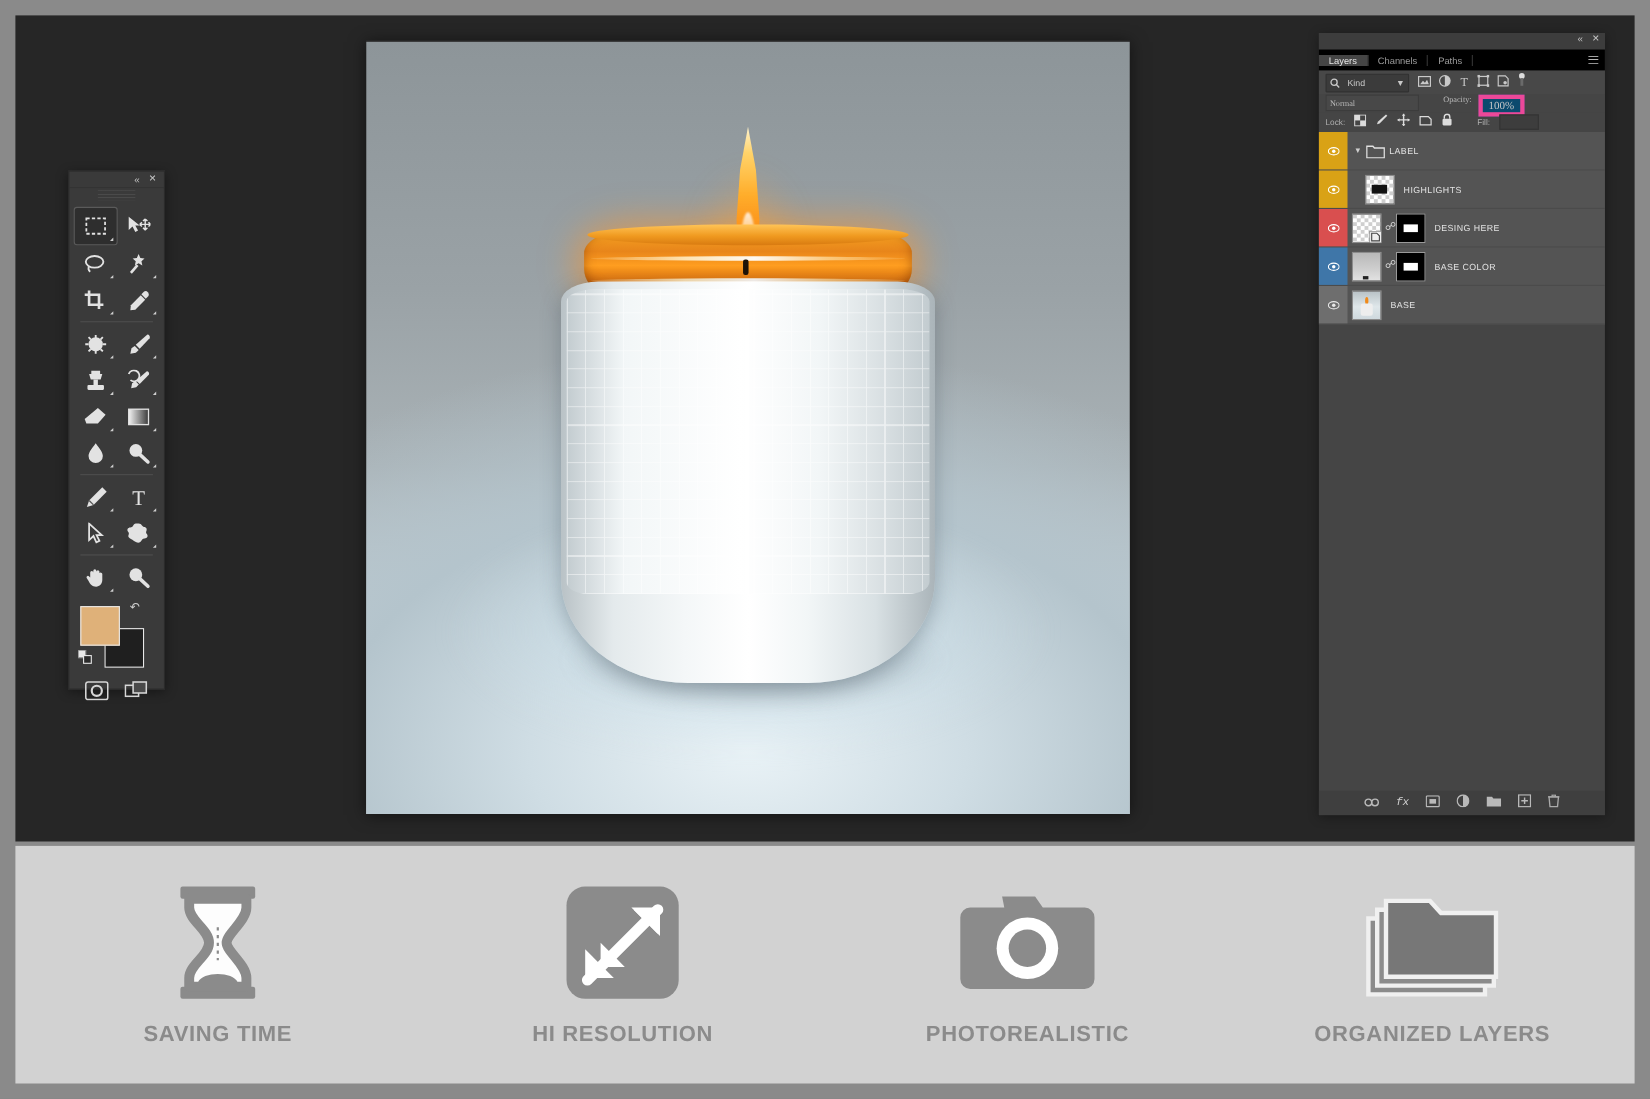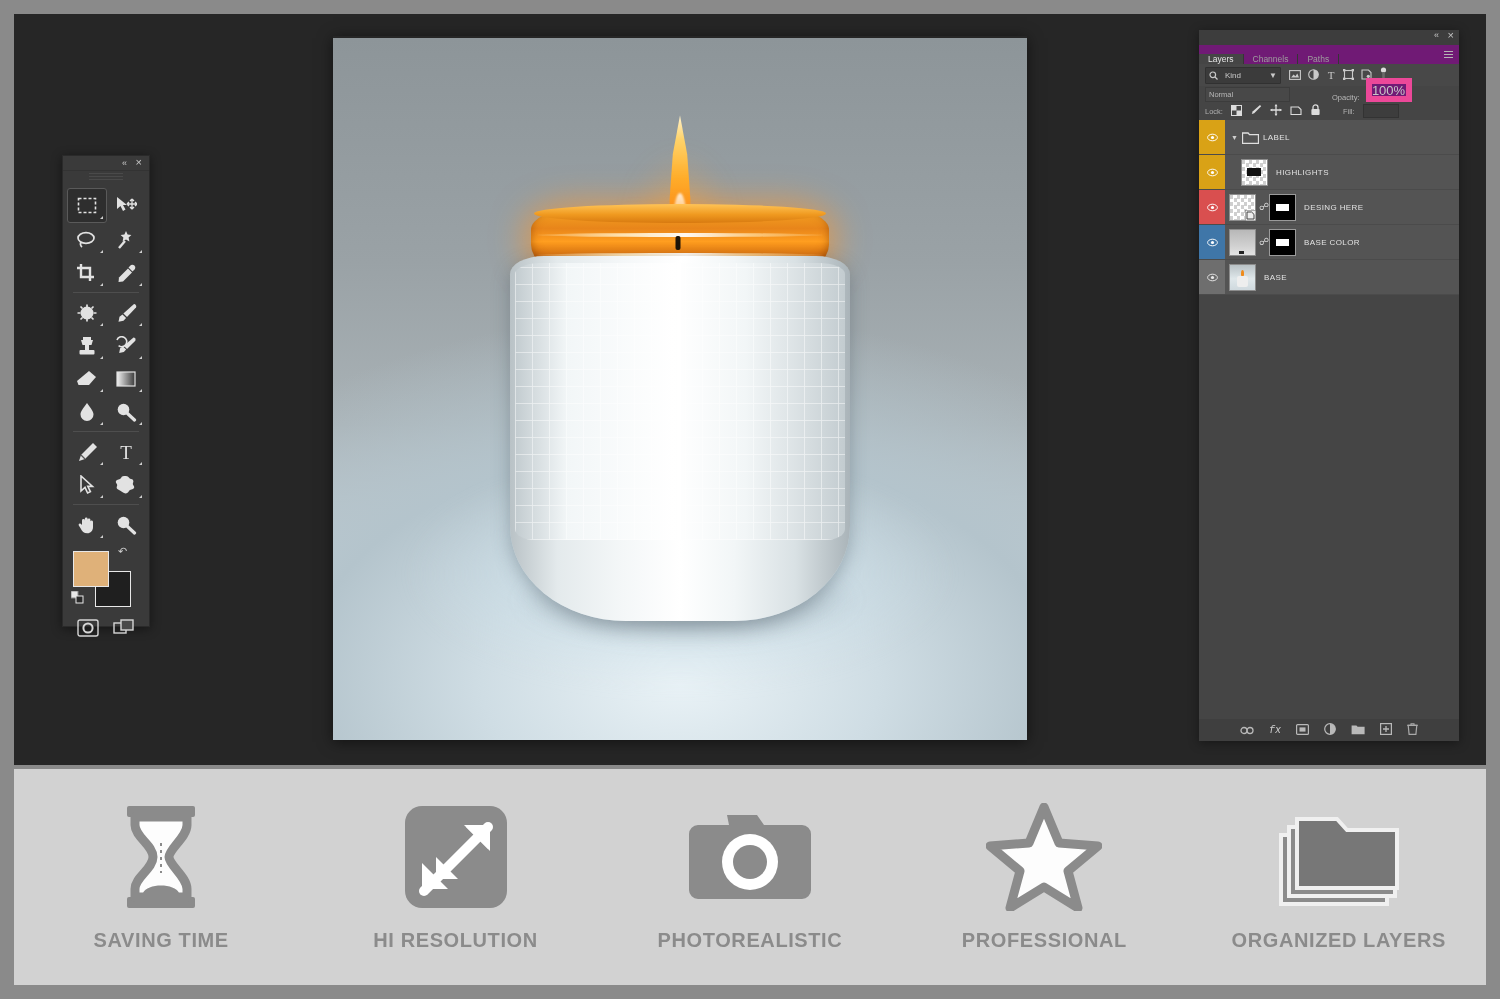--- a/index.html
+++ b/index.html
@@ -151,40 +151,40 @@
   .tb-foot{display:flex;justify-content:center;gap:14px;padding-top:10px;}
 
   
   .panel{
     position:absolute;left:1199px;top:30px;width:260px;height:711px;
     background:#454545;box-shadow:0 2px 10px rgba(0,0,0,.4);
   }
   .pn-titlebar{height:15px;position:relative;background:#3d3d3d;}
   .pn-collapse{position:absolute;right:20px;top:0px;color:#c4c4c4;font-size:9px;}
   .pn-close{position:absolute;right:5px;top:-1px;color:#c4c4c4;font-size:11px;}
-  .pn-tabs{height:19px;background:#701a75;display:flex;align-items:flex-end;position:relative;}
+  .pn-tabs{height:19px;background:#000000;display:flex;align-items:center;position:relative;}
   .pn-tab{
     padding:0 9px;display:flex;align-items:center;font-size:8.5px;color:#9d9d9d;
     border-right:1px solid #353535;
   }
   .pn-tab.active{background:#454545;color:#e6e6e6;}
   .pn-menu{position:absolute;right:6px;top:6px;width:9px;height:7px;
     background:repeating-linear-gradient(180deg,#b5b5b5 0 1px,transparent 1px 3px);}
   .pn-filter{height:22px;display:flex;align-items:center;padding:0 6px;gap:6px;background:#484848;}
   .kind-box{
     width:68px;height:15px;background:#3b3b3b;border:1px solid #313131;border-radius:1px;
     display:flex;align-items:center;gap:7px;padding:0 3px;
   }
   .kind-box span{font-size:8px;color:#c9c9c9;}
   .kind-caret{margin-left:auto;color:#bfbfbf;font-size:7px;}
   .fil-icons{display:flex;align-items:center;gap:7px;margin-left:2px;}
-  .pn-blend{height:16px;display:flex;align-items:flex-end;padding:0 6px;background:#454545;gap:6px;}
+  .pn-blend{height:16px;display:flex;align-items:flex-start;padding:0 6px;background:#454545;gap:6px;font-family:Liberation Serif, serif;}
   .blend-sel{width:80px;height:13px;background:#484848;border:1px solid #3c3c3c;font-size:7.5px;color:#b9b9b9;display:flex;align-items:center;padding-left:3px;}
-  .op-label{font-size:7.5px;color:#b9b9b9;margin-left:36px;}
-  .op-val{width:34px;height:12px;background:#701a75;border:6px solid #ec4899;font-size:13px;color:#c7c7c7;display:flex;align-items:center;justify-content:center;}
+  .op-label{font-size:7.5px;color:#b9b9b9;margin-left:16px;}
+  .op-val{width:34px;height:12px;background:#0c4a6e;border:4px solid #ec4899;font-size:10px;color:#c7c7c7;display:flex;align-items:center;justify-content:center;}
   .pn-lock{height:18px;display:flex;align-items:center;padding:0 6px;gap:8px;background:#454545;}
   .lock-label{font-size:7.5px;color:#b0b0b0;}
   .fill-label{font-size:7.5px;color:#b0b0b0;margin-left:14px;}
   .fill-val{width:34px;height:12px;background:#3d3d3d;border:1px solid #333;}
 
   .layers-list{background:#545454;}
   .layer{
     height:34px;display:flex;align-items:center;position:relative;
     border-bottom:1px solid #4b4b4b;
   }
@@ -706,28 +706,20 @@
       <div class="ficon">
         <svg width="126" height="100" viewBox="0 0 126 100">
           <path d="M40 8 h30 l7 10 h38 a9 9 0 0 1 9 9 v56 a9 9 0 0 1 -9 9 h-104 a9 9 0 0 1 -9 -9 v-56 a9 9 0 0 1 9 -9 h31Z" fill="#8b8b8b"></path>
           <circle cx="63" cy="55" r="28" fill="#fff"></circle>
           <circle cx="63" cy="55" r="17" fill="#8b8b8b"></circle>
         </svg>
       </div>
       <div class="flabel">PHOTOREALISTIC</div>
     </div>
 
-    <div class="feature">
-      <div class="ficon">
-        <svg width="116" height="108" viewBox="0 0 116 108">
-          <path d="M58 4 L73 40 L112 43 L82 68 L92 105 L58 84 L24 105 L34 68 L4 43 L43 40Z" fill="#fdfdfd" stroke="#8b8b8b" stroke-width="9" stroke-linejoin="round"></path>
-        </svg>
-      </div>
-      <div class="flabel">PROFESSIONAL</div>
-    </div>
 
     <div class="feature">
       <div class="ficon">
         <svg width="128" height="104" viewBox="0 0 128 104">
           <path d="M6 30 h40 l10 11 h56 v58 h-106Z" fill="#8b8b8b" stroke="#f0f0f0" stroke-width="4"></path>
           <path d="M14 22 h40 l10 11 h56 v58 h-106Z" fill="#8b8b8b" stroke="#f0f0f0" stroke-width="4"></path>
           <path d="M22 14 h40 l10 11 h50 v58 h-100Z" fill="#777777" stroke="#f0f0f0" stroke-width="4"></path>
         </svg>
       </div>
       <div class="flabel">ORGANIZED LAYERS</div>

